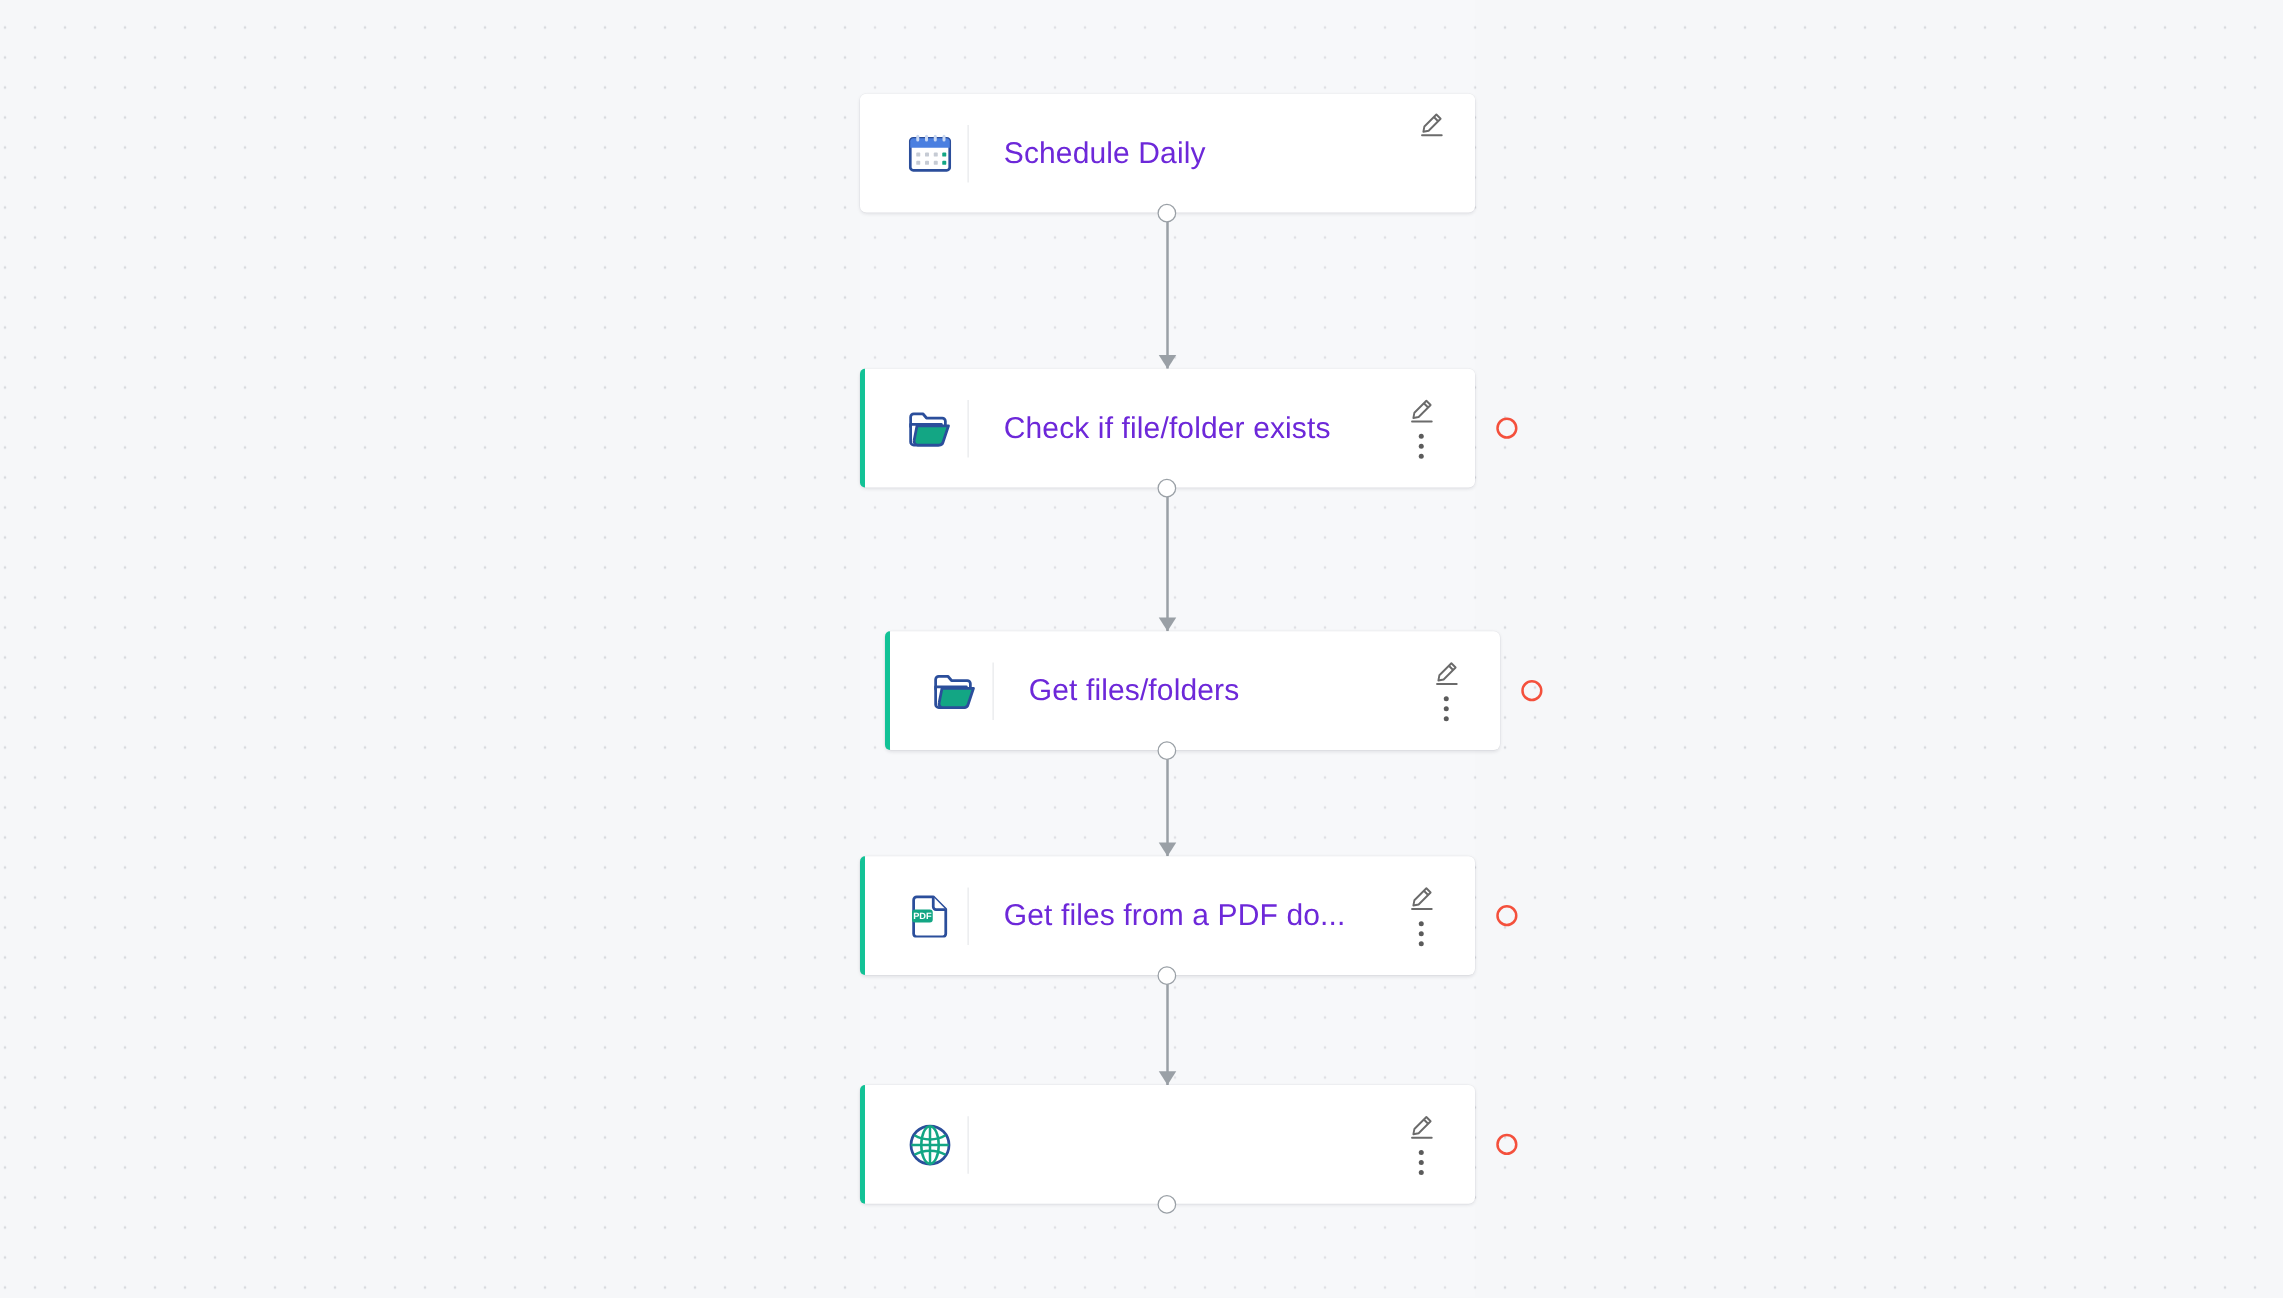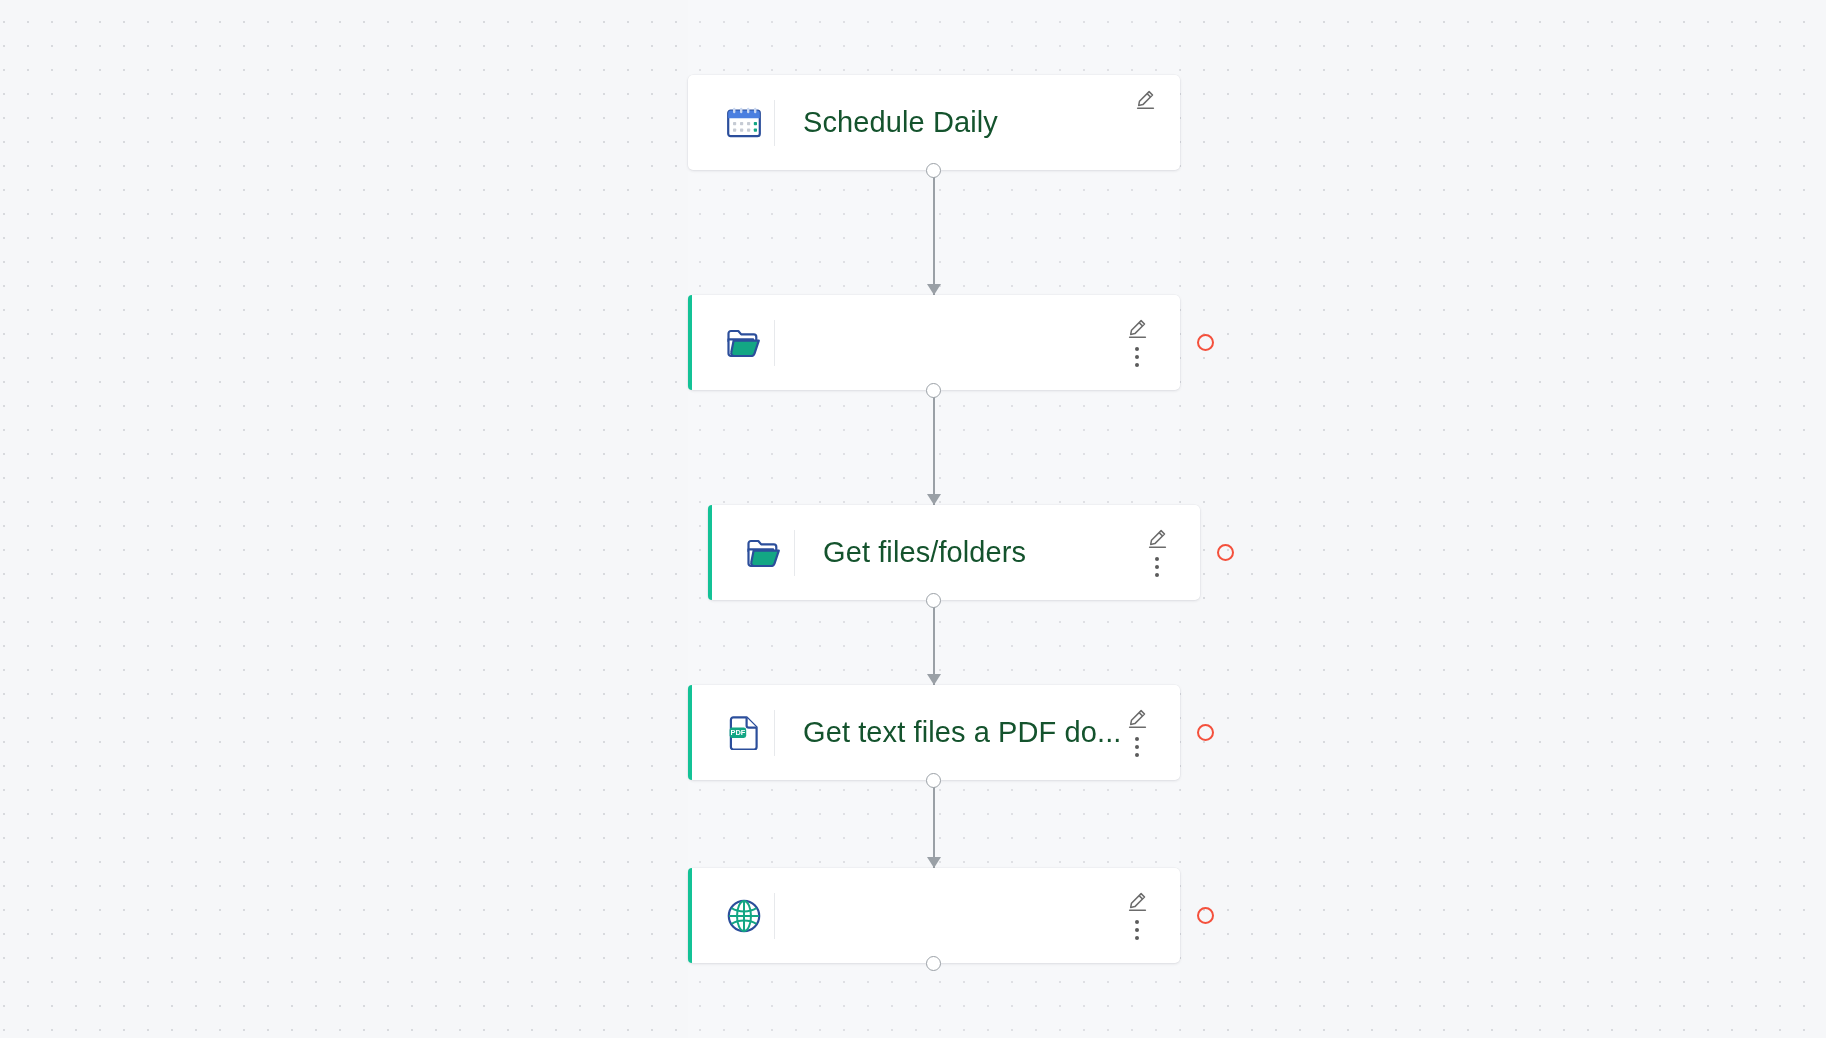--- a/index.html
+++ b/index.html
@@ -73,22 +73,22 @@
   }
   .node-divider {
     width: 1px;
     height: 46px;
     background: #e7e9ec;
     flex: none;
     margin-left: 2px;
   }
   .node-title {
     margin-left: 28px;
-    font-size: 29px;
-    color: #14532d;
+    font-size: 24px;
+    color: #6d28d9;
     letter-spacing: 0.1px;
     white-space: nowrap;
     overflow: hidden;
     flex: 1 1 auto;
   }
 
   
   .node-actions {
     position: absolute;
     right: 26px;
@@ -229,20 +229,21 @@
       <div class="node" style="top: 295px;">
         <div class="accent"></div>
         <div class="node-icon">
   <svg class="glyph" width="36" height="32" viewBox="0 0 36 32">
     <path d="M2.5 6.5c0-1.4 1.1-2.5 2.5-2.5h7.3l2.9 3.4h12.6c1.4 0 2.5 1.1 2.5 2.5v4.4H2.5z" fill="#ffffff" stroke="#2b4e9b" stroke-width="2.2" stroke-linejoin="round"></path>
     <path d="M2.5 12.4h24.6v14.1c0 1.4-1.1 2.5-2.5 2.5H5c-1.4 0-2.5-1.1-2.5-2.5z" fill="#ffffff" stroke="#2b4e9b" stroke-width="2.2" stroke-linejoin="round"></path>
     <path d="M7.6 13.6h25.2l-4.4 13.2c-.4 1.3-1.6 2.2-3 2.2H8.2c-2 0-3.4-1.9-2.9-3.8z" fill="#13a684" stroke="#2b4e9b" stroke-width="2.2" stroke-linejoin="round"></path>
   </svg>
 </div>
         <div class="node-divider"></div>
+        <div class="node-title">Check if file/folder exists</div>
         <div class="node-actions">
   <svg class="icon-edit" viewBox="0 0 22 22">
     <path d="M15.1 2.6l3.4 3.4-9.6 9.6-4.2.8.8-4.2z" fill="#ffffff" stroke="#6b6b6b" stroke-width="1.5" stroke-linejoin="round"></path>
     <line x1="13.1" y1="4.6" x2="16.5" y2="8.0" stroke="#6b6b6b" stroke-width="1.5"></line>
     <line x1="3.6" y1="19.2" x2="19.4" y2="19.2" stroke="#6b6b6b" stroke-width="1.5" stroke-linecap="round"></line>
   </svg>
 <div class="icon-dots">
             <i></i>
             <i></i>
             <i></i>
@@ -281,21 +282,21 @@
         <div class="accent"></div>
         <div class="node-icon">
   <svg class="glyph" width="30" height="34" viewBox="0 0 30 34">
     <path d="M4.4 1.4h13.2l10 10v19.6c0 1.4-1.1 2.5-2.5 2.5H4.4c-1.4 0-2.5-1.1-2.5-2.5V3.9c0-1.4 1.1-2.5 2.5-2.5z" fill="#ffffff" stroke="#2b4e9b" stroke-width="2.2" stroke-linejoin="round"></path>
     <path d="M17.6 1.4v8c0 1.2 1 2.2 2.2 2.2h7.8" fill="#ffffff" stroke="#2b4e9b" stroke-width="2.2" stroke-linejoin="round"></path>
     <rect x="0.6" y="11.6" width="16.6" height="10.4" rx="2.4" fill="#13a684"></rect>
     <text x="8.9" y="19.3" font-family="Liberation Sans, sans-serif" font-size="7.4" font-weight="bold" fill="#ffffff" text-anchor="middle">PDF</text>
   </svg>
 </div>
         <div class="node-divider"></div>
-        <div class="node-title">Get text files a PDF do...</div>
+        <div class="node-title">Get files from a PDF do...</div>
         <div class="node-actions">
   <svg class="icon-edit" viewBox="0 0 22 22">
     <path d="M15.1 2.6l3.4 3.4-9.6 9.6-4.2.8.8-4.2z" fill="#ffffff" stroke="#6b6b6b" stroke-width="1.5" stroke-linejoin="round"></path>
     <line x1="13.1" y1="4.6" x2="16.5" y2="8.0" stroke="#6b6b6b" stroke-width="1.5"></line>
     <line x1="3.6" y1="19.2" x2="19.4" y2="19.2" stroke="#6b6b6b" stroke-width="1.5" stroke-linecap="round"></line>
   </svg>
 <div class="icon-dots">
             <i></i>
             <i></i>
             <i></i>

